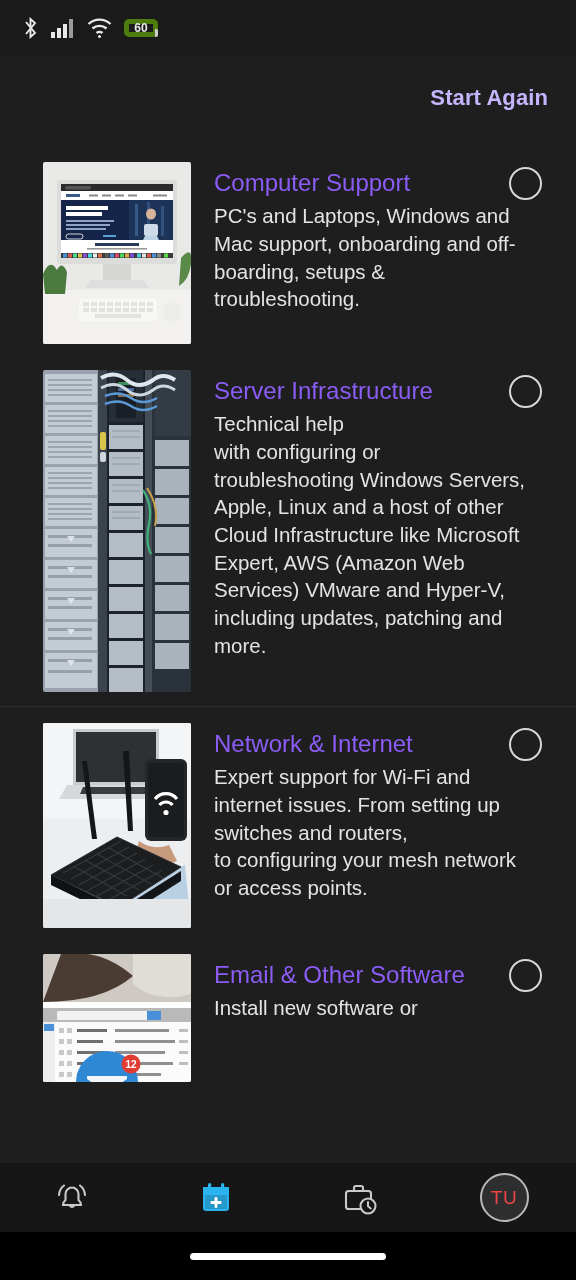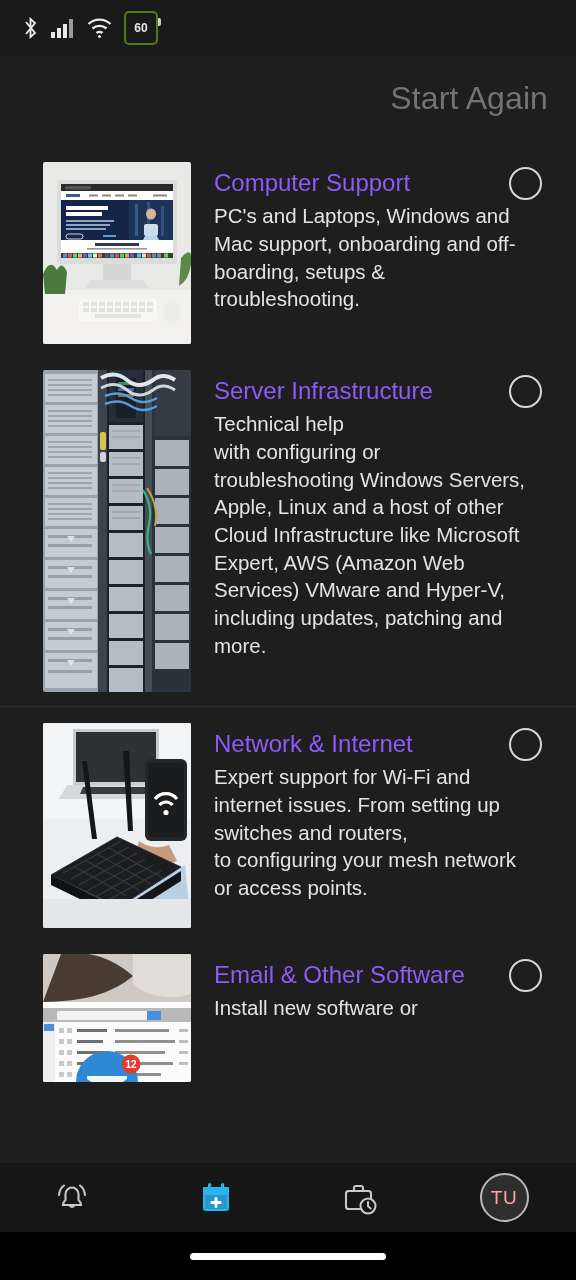--- a/index.html
+++ b/index.html
@@ -39,36 +39,36 @@
     display:block; position:relative;
   }
   .yt-icon i::after{
     content:""; position:absolute; left:6px; top:2.5px;
     border-left:5px solid #fff;
     border-top:3px solid transparent; border-bottom:3px solid transparent;
   }
   .sb-right { display:flex; align-items:center; gap:12px; }
   .sb-right svg { display:block; }
   .batt {
-    width:34px; height:34px; border:2px solid #4d7c0f; border-radius:5px;
+    width:34px; height:18px; border:5px solid #4d7c0f; border-radius:5px;
     position:relative; display:flex; align-items:center; justify-content:center;
   }
   .batt::after{
     content:""; position:absolute; right:-5px; top:5px;
     width:3px; height:8px; background:#cfcfcf; border-radius:0 2px 2px 0;
   }
   .batt span { color:#e8e8e8; font-size:12px; font-weight:700; line-height:1; }
 
   
   .header {
     position:absolute; top:56px; left:0; width:576px; height:84px;
     display:flex; align-items:center; justify-content:flex-end; padding-right:28px;
   }
   .start-again {
-    color:#737373; font-size:32px; font-weight:400; letter-spacing:.1px;
+    color:#c4b5fd; font-size:22px; font-weight:700; letter-spacing:.1px;
     background:none; border:none; cursor:pointer; font-family:inherit;
   }
 
   
   .content {
     position:absolute; top:140px; left:0; width:576px; height:1023px;
     overflow:hidden;
   }
   .page-title {
     color:#fff; font-size:30px; font-weight:400;
@@ -114,21 +114,21 @@
   .nav-item {
     flex:1; display:flex; align-items:center; justify-content:center;
     cursor:pointer; height:100%;
   }
   .nav-item svg { display:block; }
   .avatar {
     width:49px; height:49px; border-radius:50%;
     border:2px solid #b9b9b9; background:#2e2e2e;
     display:flex; align-items:center; justify-content:center;
   }
-  .avatar span { color:#fca5a5; font-size:19px; letter-spacing:.5px; }
+  .avatar span { color:#ef4444; font-size:19px; letter-spacing:.5px; }
 
   .gesture-area {
     position:absolute; bottom:0; left:0; width:576px; height:48px;
     background:#000; display:flex; align-items:center; justify-content:center;
   }
   .gesture-bar { width:196px; height:7px; background:#fff; border-radius:4px; }
 </style>
 </head>
 <body>
 

